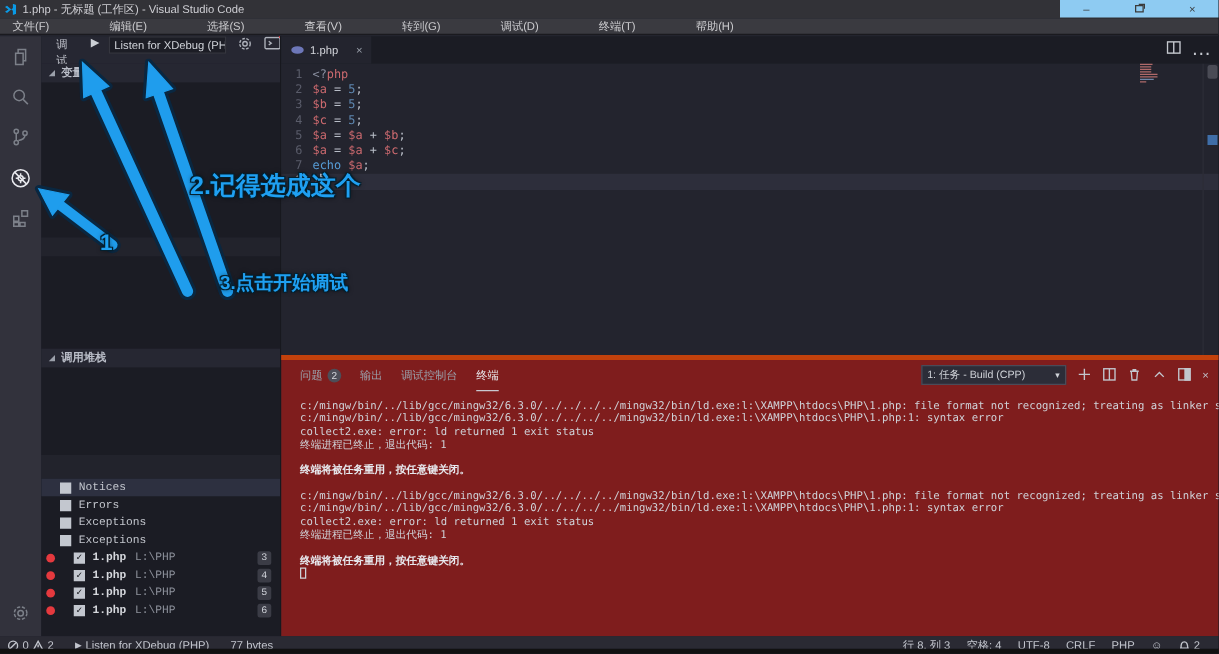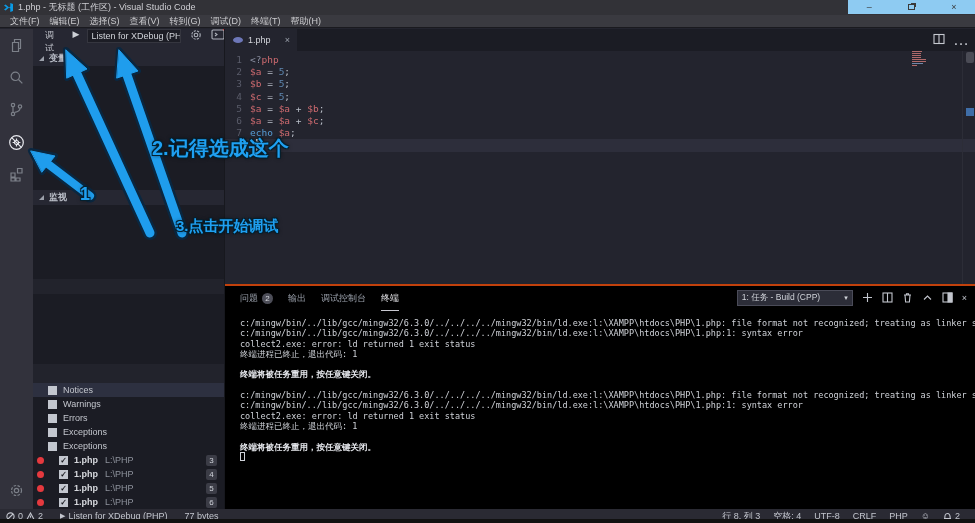--- a/index.html
+++ b/index.html
@@ -9,21 +9,21 @@
 
   
   .titlebar { position:absolute; left:0; top:0; width:975px; height:15px; background:#323237; display:flex; align-items:center; color:#cfcfd4; font-size:9px; }
   .vscode-logo { width:9px; height:9px; margin:0 5px 0 4px; background:#0a9ae5; clip-path:polygon(0 28%,18% 18%,70% 62%,70% 0,100% 12%,100% 88%,70% 100%,70% 38%,18% 82%,0 72%,30% 50%); }
   .win-controls { position:absolute; right:0; top:0; width:127px; height:14px; background:#8ecbf2; display:flex; align-items:center; justify-content:space-around; color:#3a3a3a; font-size:9px; }
   .win-controls span { width:22px; text-align:center; line-height:14px; }
   .restore-glyph { display:inline-block; width:7px; height:6px; border:1px solid #3a3a3a; box-shadow:2px -2px 0 -1px #3a3a3a; margin-top:3px; }
 
   
   .menubar { position:absolute; left:0; top:15px; width:975px; height:13px; background:#3a3a40; display:flex; align-items:center; color:#cccccf; font-size:9px; border-bottom:1px solid #1a1a1f; }
-  .menu-item { padding:0 5px; line-height:13px; }
+  .menu-item { padding:0 24px; line-height:13px; }
   .menu-item:first-child { padding-left:10px; }
 
   
   .workbench { position:absolute; left:0; top:29px; width:975px; height:480px; }
 
   
   .activitybar { position:absolute; left:0; top:0; width:33px; height:480px; background:#32323c; }
   .ab-icon { position:absolute; left:0; width:33px; height:32px; display:flex; align-items:center; justify-content:center; }
   .ab-icon svg { stroke:#7c8089; fill:none; stroke-width:1.2; }
   .ab-icon.active svg { stroke:#e8e9ee; }
@@ -35,21 +35,21 @@
   .play-btn { margin-left:10px; color:#ccd0d6; font-size:9px; }
   .cfg-select { margin-left:8px; width:96px; height:14px; background:#1c1d25; border:1px solid #35363f; display:flex; align-items:center; padding:0 3px; color:#d0d3d9; white-space:nowrap; overflow:hidden; }
   .tb-ico { margin-left:9px; position:relative; display:flex; }
   .tb-ico svg { stroke:#aeb2bb; fill:none; stroke-width:1.1; }
   .red-dot { position:absolute; right:-3px; top:-3px; width:5px; height:5px; border-radius:50%; background:#e5393e; }
 
   .sec-hdr { position:absolute; left:0; width:192px; height:15px; background:#262732; display:flex; align-items:center; font-weight:bold; color:#b9bdc7; }
   .twisty { width:0; height:0; border-left:5px solid transparent; border-bottom:5px solid #9ba0aa; margin:0 5px 0 6px; }
   .sec-body { position:absolute; left:0; width:192px; background:#1b1c24; }
 
-  .bp-row { height:14px; display:flex; align-items:center; position:relative; }
+  .bp-row { height:14px; display:flex; align-items:center; position:relative;font-family:Liberation Mono, monospace; }
   .bp-row.selected { background:#2d3040; }
   .chk { width:9px; height:9px; background:#c3c7cf; margin-right:6px; font-size:8px; line-height:9px; text-align:center; color:#16171d; font-weight:bold; flex:0 0 9px; }
   .bp-dot { position:absolute; left:4px; width:7px; height:7px; border-radius:50%; background:#e5393e; }
   .bp-file { color:#d6d8dd; font-weight:bold; margin-right:7px; }
   .bp-path { color:#8e929c; }
   .bp-line { position:absolute; right:8px; width:11px; height:11px; background:#3b3c46; border-radius:2px; color:#d0d3da; font-size:8px; text-align:center; line-height:11px; }
   .filter-row { padding-left:15px; }
   .bp-item { padding-left:15px; }
   .bp-item .chk { margin-left:11px; }
 
@@ -75,21 +75,21 @@
   .c-punct { color:#8a8fa0; }
   .c-cursor { background:#c8ccd3; color:#23242e; }
   .minimap { position:absolute; left:687px; top:0; width:16px; }
   .minimap i { display:block; height:1px; margin-bottom:1px; background:#b06a6a; }
   .minimap i:nth-child(7) { background:#6f86a8; }
   .ovr-line { position:absolute; left:737px; top:0; width:1px; height:233px; background:#2c2d37; }
   .ovr-thumb { position:absolute; left:741px; top:1px; width:8px; height:11px; background:#4a4b55; border-radius:2px; }
   .ovr-cursor { position:absolute; left:741px; top:57px; width:8px; height:8px; background:#3f6ea8; }
 
   
-  .panel { position:absolute; left:0; top:255px; width:750px; height:225px; background:#000000; border-top:2px solid #c2410c; }
+  .panel { position:absolute; left:0; top:255px; width:750px; height:225px; background:#7f1d1d; border-top:4px solid #c2410c; }
   .panel-tabs { position:absolute; left:0; top:0; width:750px; height:25px; display:flex; align-items:center; font-size:9px; color:#9aa0ab; }
   .ptab { margin-left:15px; display:flex; align-items:center; gap:4px; height:24px; }
   .ptab.active { color:#e8e8ec; border-bottom:1px solid #c8c8d0; }
   .pbadge { width:11px; height:11px; border-radius:50%; background:#4d4e58; color:#d6d8de; font-size:8px; text-align:center; line-height:11px; }
   .panel-right { position:absolute; right:8px; top:4px; display:flex; align-items:center; gap:9px; color:#c2c5cd; }
   .task-select { width:116px; height:16px; border:1px solid #4a4b58; background:#2c2d38; font-size:8.5px; display:flex; align-items:center; padding:0 4px; color:#d0d3d9; white-space:nowrap; }
   .task-select .caret { margin-left:auto; font-size:7px; }
   .panel-right svg { stroke:#c2c5cd; fill:none; stroke-width:1.1; }
   .term { position:absolute; left:15px; top:32px; width:728px; font-family:"DejaVu Sans Mono", monospace; font-size:8.5px; color:#cfd2d8; }
   .tline { height:10.3px; line-height:10.3px; white-space:pre; }
@@ -203,36 +203,32 @@
           <i class="red-dot"></i>
         </span>
       </div>
 
       <div class="sec-hdr" style="top:22px">
           <i class="twisty"></i>
           <span>变量</span>
         </div>
       <div class="sec-body" style="top:37px; height:124px"></div>
 
-      <div class="sec-hdr" style="top:161px">
+      <div class="sec-body" style="top:176px; height:74px"></div>
+
+      <div class="sec-hdr" style="top:250px">
           <i class="twisty"></i>
-          <span>监视</span>
-        </div>
-      <div class="sec-body" style="top:176px; height:74px"></div>
-
+          <span>调用堆栈</span>
+        </div>
       <div class="sec-body" style="top:265px; height:70px"></div>
 
       <div class="sec-body" style="top:354px; height:126px" id="bp-list">
           <div class="bp-row filter-row selected">
             <span class="chk"></span>
             <span>Notices</span>
-          </div>
-          <div class="bp-row filter-row">
-            <span class="chk"></span>
-            <span>Warnings</span>
           </div>
           <div class="bp-row filter-row">
             <span class="chk"></span>
             <span>Errors</span>
           </div>
           <div class="bp-row filter-row">
             <span class="chk"></span>
             <span>Exceptions</span>
           </div>
           <div class="bp-row filter-row">

